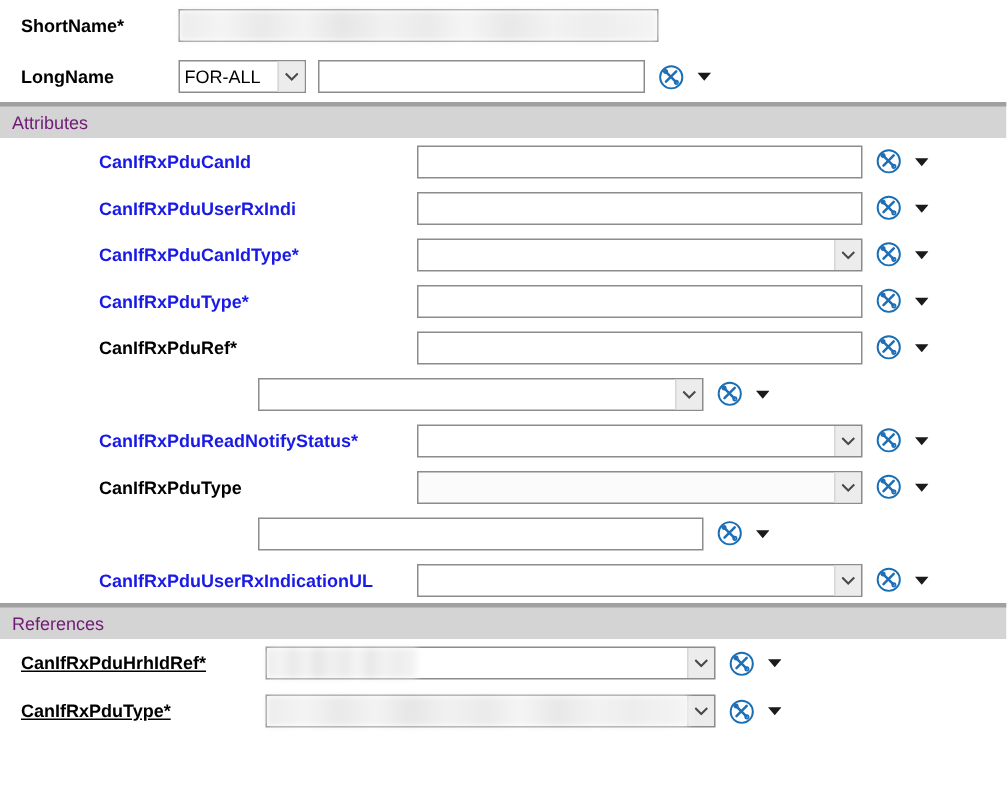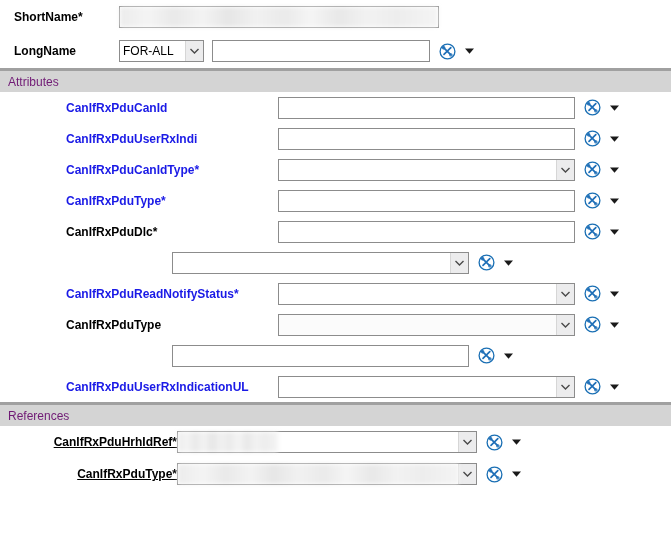--- a/index.html
+++ b/index.html
@@ -117,21 +117,21 @@
     font-size: 12px;
   }
 
   
   .attr-row { height: 31px; justify-content: center; }
   .attr-label { width: 212px; flex: 0 0 212px; }
   .attr-ctrl  { width: 297px; flex: 0 0 297px; }
 
   
   .ref-row { height: 32px; }
-  .ref-label { width: 163px; flex: 0 0 163px; text-align: right; }
+  .ref-label { width: 163px; flex: 0 0 163px; }
   .ref-ctrl  { width: 300px; flex: 0 0 300px; position: relative; }
 
   
   .tools {
     display: flex;
     align-items: center;
     margin-left: 9px;
   }
   .tool-icon {
     width: 17px;
@@ -264,21 +264,21 @@
           <path d="M11.8 4.6 L5.0 11.4" stroke="#1f6fb8" stroke-width="1.7" stroke-linecap="round"></path>
           <circle cx="4.7" cy="4.7" r="1.15" fill="none" stroke="#1f6fb8" stroke-width="1.1"></circle>
           <circle cx="11.9" cy="11.9" r="1.15" fill="none" stroke="#1f6fb8" stroke-width="1.1"></circle>
         </svg>
         <svg class="tool-caret" width="9" height="6" viewBox="0 0 9 6">
           <path d="M0 0.5 L9 0.5 L4.5 5.8 Z" fill="#1a1a1a"></path>
         </svg>
       </div>
     </div>
     <div class="row attr-row">
-      <div class="lbl attr-label black bold">CanIfRxPduDlc*</div>
+      <div class="lbl attr-label black bold">CanIfRxPduRef*</div>
       <div class="attr-ctrl">
         <div class="txt" style="width:297px;"></div>
       </div>
       <div class="tools">
         <svg class="tool-icon" viewBox="0 0 17 17">
           <circle cx="8.5" cy="8.5" r="7.4" fill="#ffffff" stroke="#1a6fb4" stroke-width="1.3"></circle>
           <path d="M4.6 4.6 L11.6 11.6" stroke="#1f6fb8" stroke-width="1.7" stroke-linecap="round"></path>
           <path d="M11.8 4.6 L5.0 11.4" stroke="#1f6fb8" stroke-width="1.7" stroke-linecap="round"></path>
           <circle cx="4.7" cy="4.7" r="1.15" fill="none" stroke="#1f6fb8" stroke-width="1.1"></circle>
           <circle cx="11.9" cy="11.9" r="1.15" fill="none" stroke="#1f6fb8" stroke-width="1.1"></circle>

